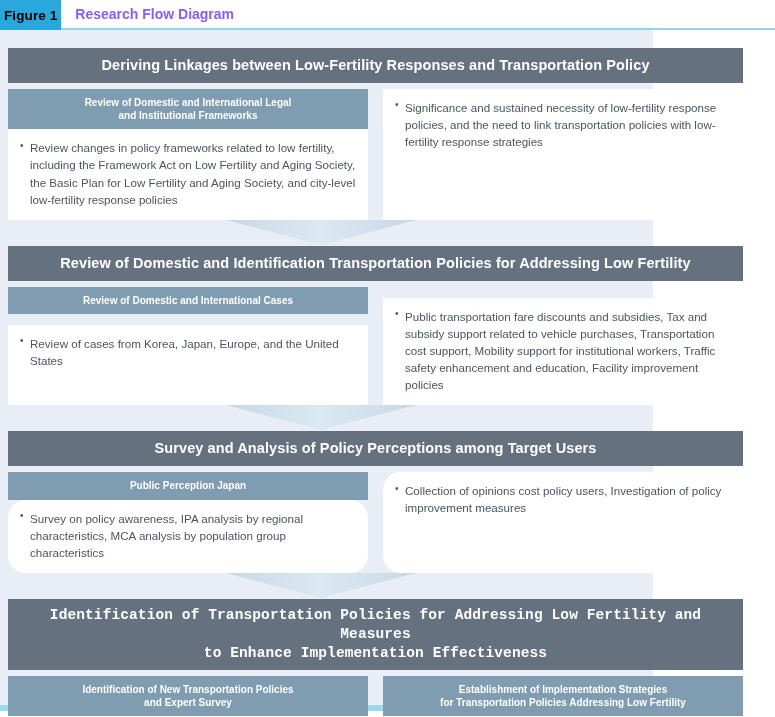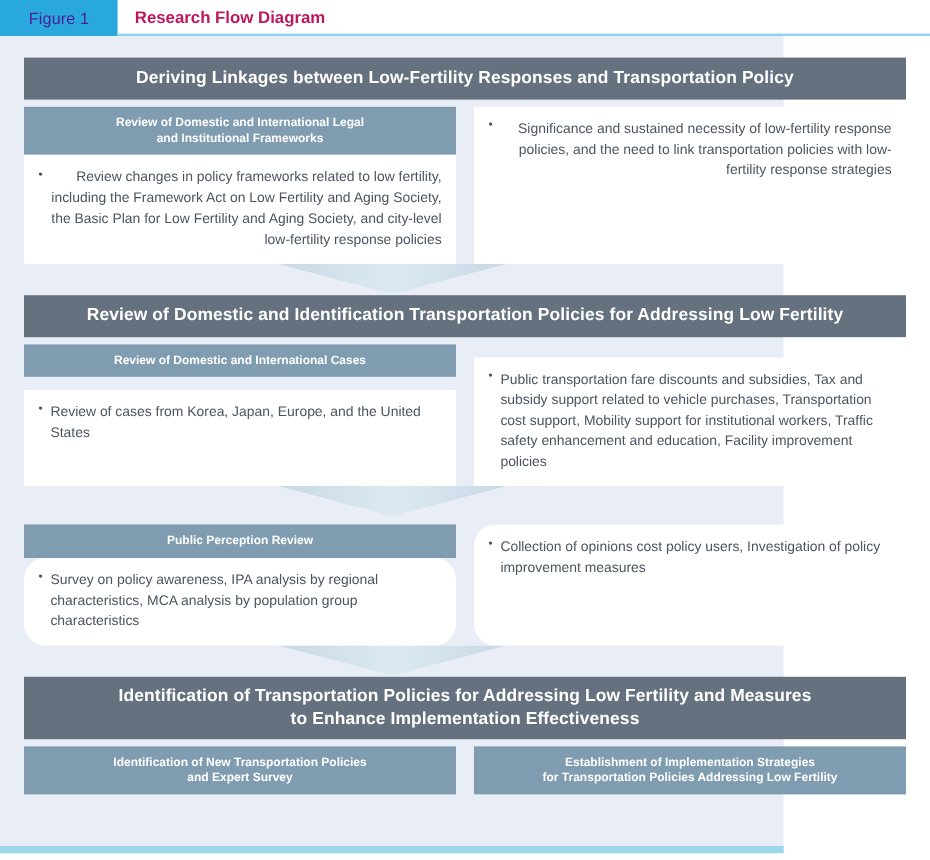--- a/index.html
+++ b/index.html
@@ -17,48 +17,48 @@
   
   .caption-bar {
     position: relative;
     height: 30px;
     display: flex;
     align-items: stretch;
     background: #ffffff;
   }
   .figure-tag {
     background: #29a8dd;
-    color: #4c1d95;
+    color: #000000;
     font-size: 13.5px;
-    font-weight: normal;
+    font-weight: bold;
     display: flex;
     align-items: center;
     justify-content: center;
-    padding: 0 24px;
+    padding: 0 4px;
     letter-spacing: 0.1px;
   }
   .caption-title {
     flex: 1;
     display: flex;
     align-items: center;
     padding-left: 14px;
     font-size: 14px;
     font-weight: bold;
-    color: #be185d;
+    color: #8b5cf6;
     border-bottom: 2px solid #8fd4ea;
   }
 
   
   .diagram {
     position: relative;
     width: 653px;
     height: 681px;
     background: #e9eef6;
     box-sizing: border-box;
-    padding: 18px 20px 0 20px;
+    padding: 18px 20px 0 8px;
     border-bottom: 6px solid #9bd8ea;
   }
 
   
   .stage {
     width: 735px;
     position: relative;
   }
   .stage-header {
     background: #66717f;
@@ -66,20 +66,21 @@
     font-size: 14.5px;
     font-weight: bold;
     text-align: center;
     line-height: 1.30;
     padding: 8px 10px;
     box-sizing: border-box;
     letter-spacing: 0.1px;
   }
   .stage-header.two-line {
     padding: 7px 10px;
+    font-family: Liberation Mono, monospace;
   }
 
   .columns {
     display: flex;
     margin-top: 6px;
     gap: 15px;
   }
   .col {
     flex: 1;
     display: flex;
@@ -126,21 +127,21 @@
     align-items: flex-start;
     justify-content: center;
   }
   .arrow {
     width: 190px;
     height: 25px;
     display: block;
   }
 
   
-  .stage-1 .col-body { min-height: 78px; text-align: right; }
+  .stage-1 .col-body { min-height: 78px; }
   .stage-2 .col-body { min-height: 80px; margin-top: 11px; }
   .stage-3 .col-body { min-height: 52px; border-radius: 18px; }
 </style>
 </head>
 <body>
 
 <div class="caption-bar">
   <div class="figure-tag">Figure 1</div>
   <div class="caption-title">Research Flow Diagram</div>
 </div>
@@ -201,23 +202,24 @@
           <stop offset="0%" stop-color="#c8d8e4"></stop>
           <stop offset="50%" stop-color="#dbe9f1"></stop>
           <stop offset="100%" stop-color="#c8d8e4"></stop>
         </linearGradient>
       </defs>
       <polygon points="0,0 190,0 95,25" fill="url(#agr2)"></polygon>
     </svg>
   </div>
 
   <div class="stage stage-3">
-    <div class="columns">
-      <div class="col">
-        <div class="col-header">Public Perception Review</div>
+    <div class="stage-header">Survey and Analysis of Policy Perceptions among Target Users</div>
+    <div class="columns">
+      <div class="col">
+        <div class="col-header">Public Perception Japan</div>
         <div class="col-body">
           <div class="bullet">Survey on policy awareness, IPA analysis by regional characteristics, MCA analysis by population group characteristics</div>
         </div>
       </div>
       <div class="col">
         <div class="col-body">
           <div class="bullet">Collection of opinions cost policy users, Investigation of policy improvement measures</div>
         </div>
       </div>
     </div>

